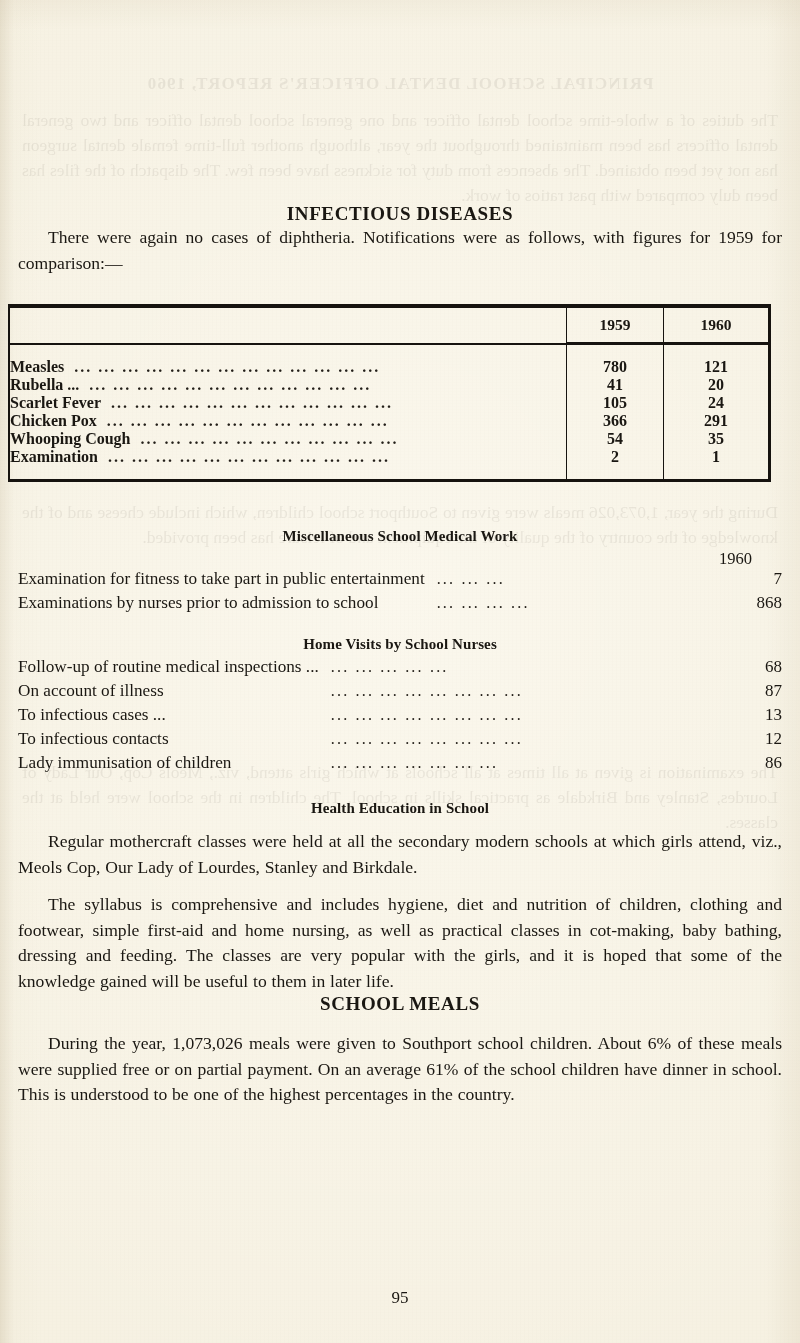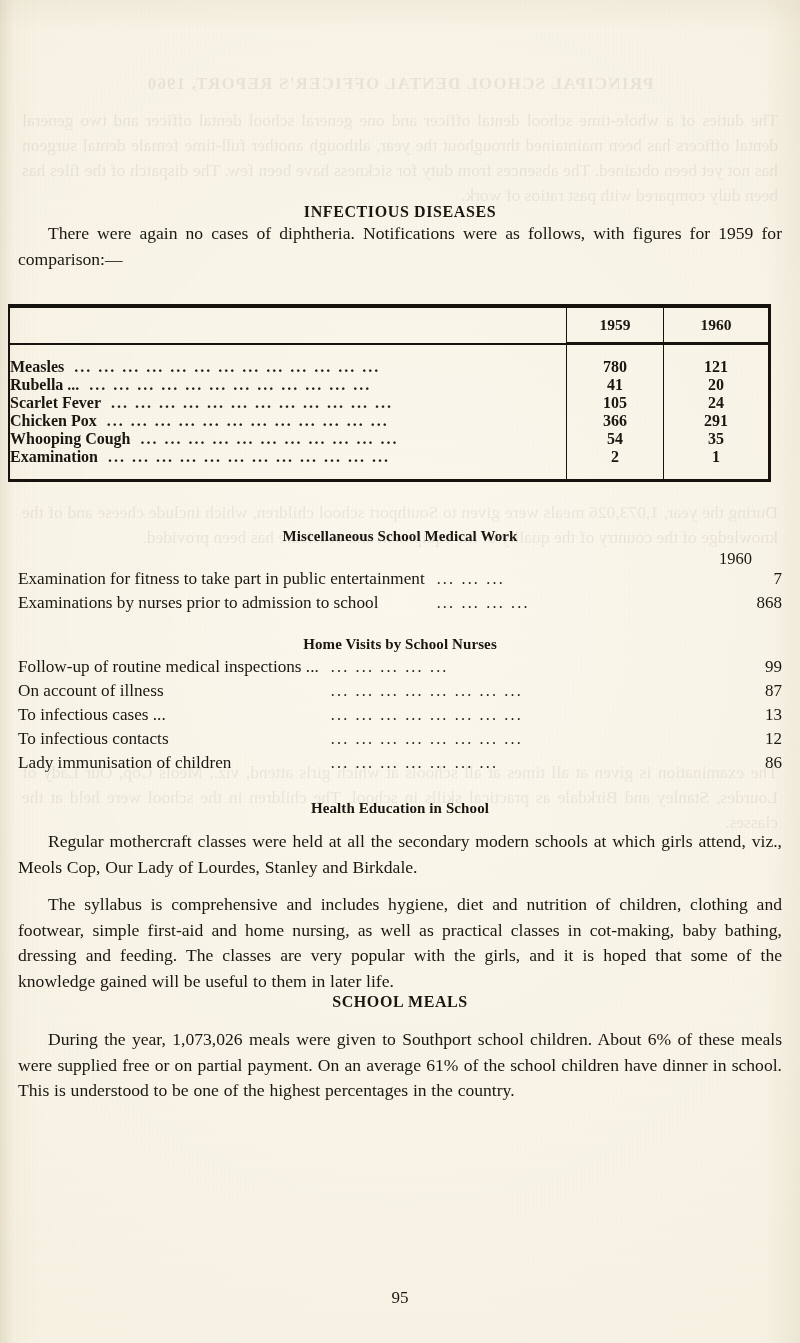--- a/index.html
+++ b/index.html
@@ -77,21 +77,21 @@
   .st-block3 {
     top: 760px;
     font-size: 17.5px;
     line-height: 25px;
     padding: 0 22px;
     text-align: justify;
   }
 
   
   h1.sec-head-caps {
-    font-size: 16px;
+    font-size: 19px;
     font-weight: bold;
     text-align: center;
     letter-spacing: 0.6px;
     margin: 0;
     font-family: "Liberation Serif", serif;
   }
   h2.sec-head-mixed {
     font-size: 15px;
     font-weight: bold;
     text-align: center;
@@ -297,21 +297,21 @@
   </table>
 </div>
 
 <div class="listsec" id="home-sec">
   <h2 class="sec-head-mixed">Home Visits by School Nurses</h2>
   <table class="list">
     <tbody id="home-body">
         <tr>
           <td class="l-label">Follow-up of routine medical inspections ...</td>
           <td class="l-lead"><span class="lead-dots">...      ...      ...      ...      ...</span></td>
-          <td class="l-val">99</td>
+          <td class="l-val">68</td>
         </tr>
         <tr>
           <td class="l-label">On account of illness</td>
           <td class="l-lead"><span class="lead-dots">...      ...      ...      ...      ...      ...      ...      ...</span></td>
           <td class="l-val">87</td>
         </tr>
         <tr>
           <td class="l-label">To infectious cases ...</td>
           <td class="l-lead"><span class="lead-dots">...      ...      ...      ...      ...      ...      ...      ...</span></td>
           <td class="l-val">13</td>

